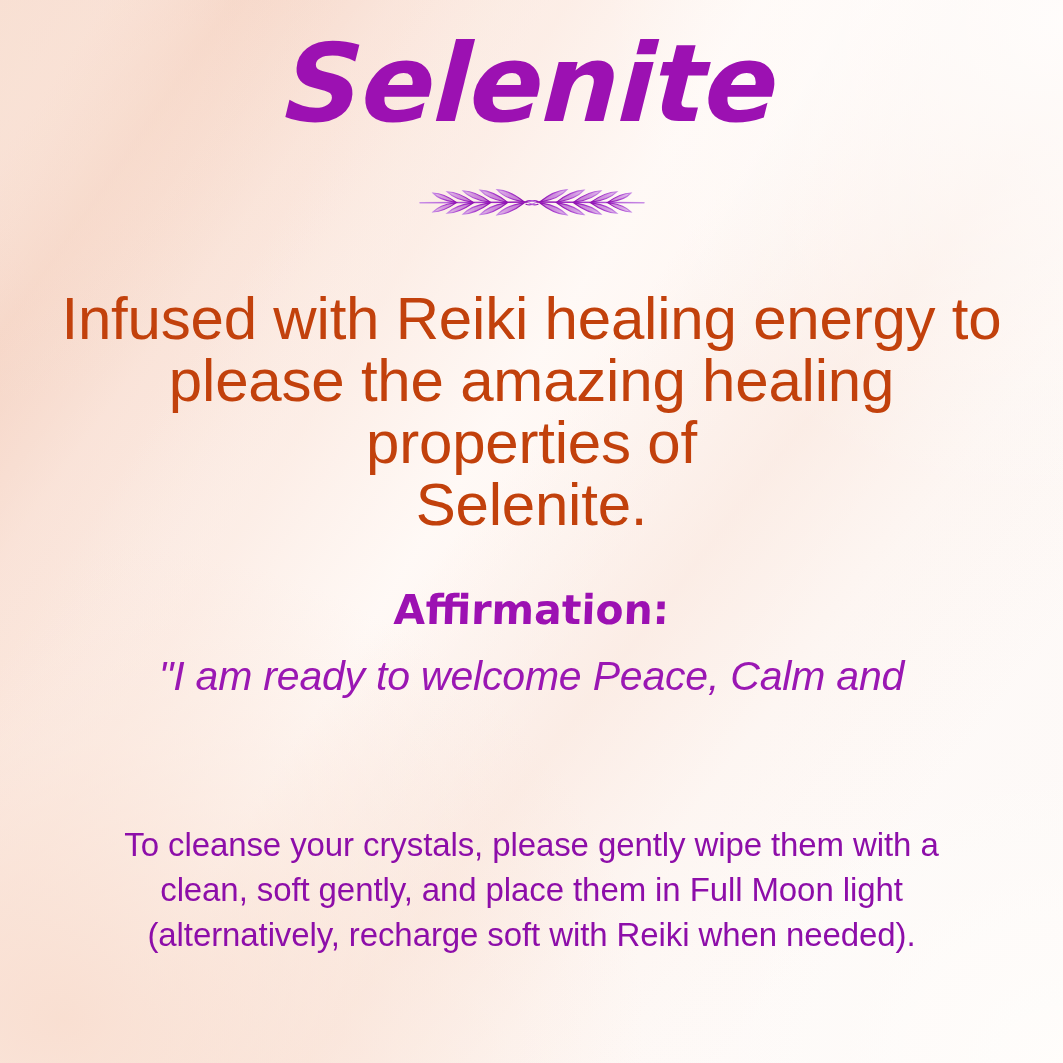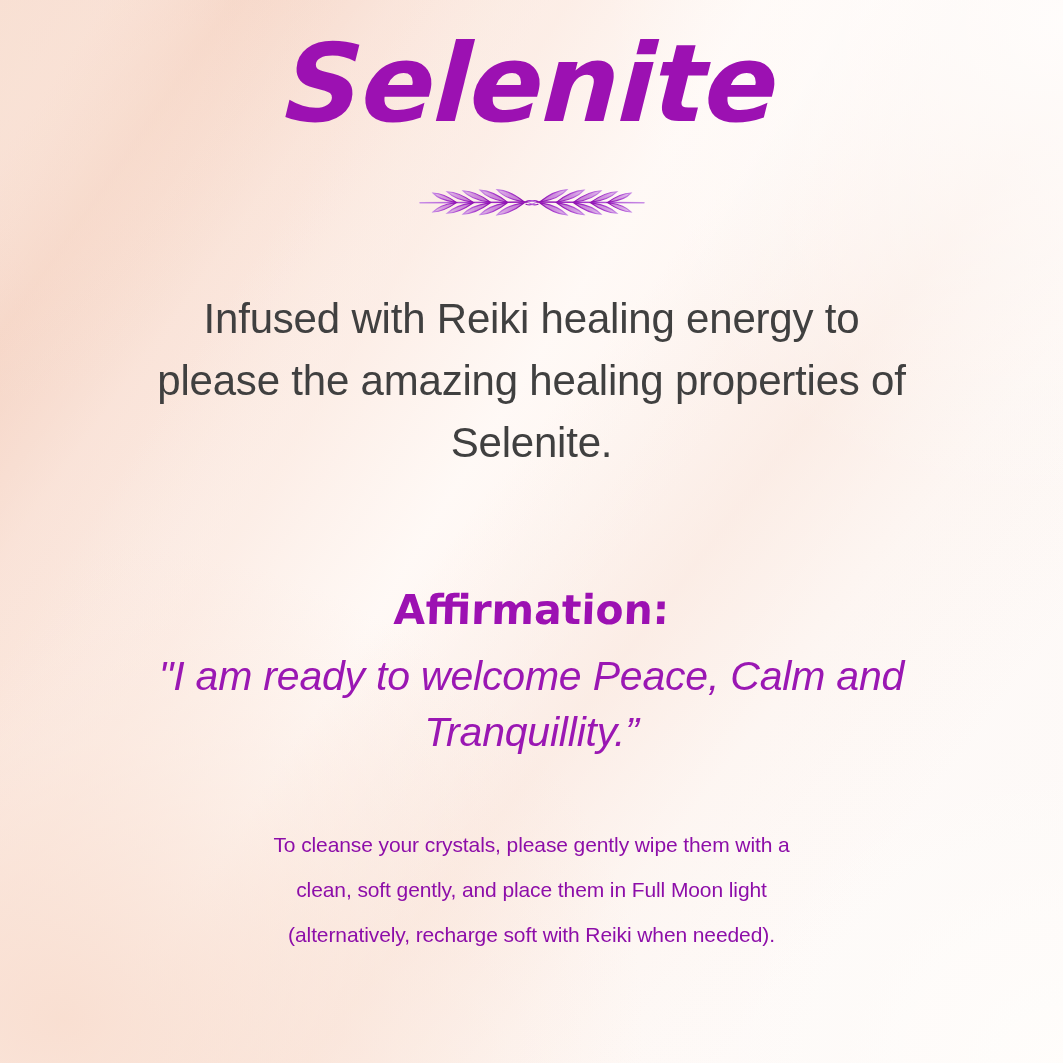--- a/index.html
+++ b/index.html
@@ -115,23 +115,23 @@
     transform: translateX(-50%);
     width: 240px;
     height: 52px;
   }
 
   #intro-text {
     position: absolute;
     top: 288px;
     left: 56px;
     width: 951px;
-    font-size: 42px;
+    font-size: 60px;
     line-height: 62px;
-    color: #404040;
+    color: #c2410c;
     letter-spacing: -0.2px;
   }
 
   #affirmation-heading {
     position: absolute;
     top: 586px;
     left: 0;
     right: 0;
     font-family: "DejaVu Sans", sans-serif;
     font-weight: bold;
@@ -152,21 +152,21 @@
     font-style: italic;
     color: #9a17b3;
     letter-spacing: -0.2px;
   }
 
   #care-text {
     position: absolute;
     top: 822px;
     left: 56px;
     width: 951px;
-    font-size: 21px;
+    font-size: 33px;
     line-height: 45px;
     color: #8d0ea9;
     letter-spacing: -0.1px;
   }
 
   .line { display: block; }
 </style>
 </head>
 <body>
 
@@ -259,21 +259,20 @@
     <div id="intro-text">
       <span class="line">Infused with Reiki healing energy to</span>
       <span class="line">please the amazing healing properties of</span>
       <span class="line">Selenite.</span>
     </div>
 
     <div id="affirmation-heading">Affirmation:</div>
 
     <div id="affirmation-quote">
       <span class="line">"I am ready to welcome Peace, Calm and</span>
-      <span class="line">Tranquillity.”</span>
     </div>
 
     <div id="care-text">
       <span class="line">To cleanse your crystals, please gently wipe them with a</span>
       <span class="line">clean, soft gently, and place them in Full Moon light</span>
       <span class="line">(alternatively, recharge soft with Reiki when needed).</span>
     </div>
 
   </div>
 </div>

